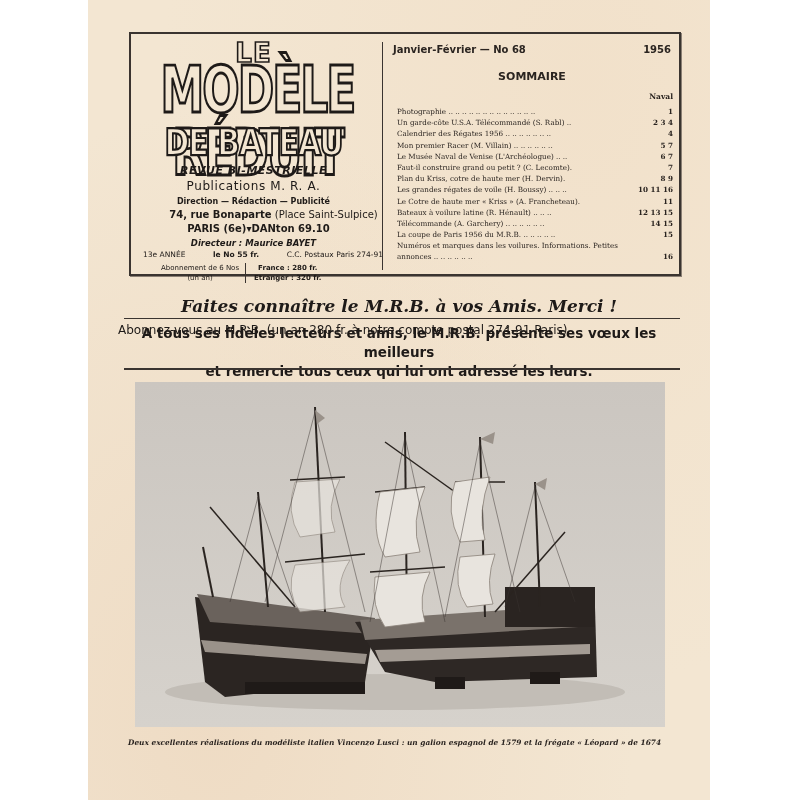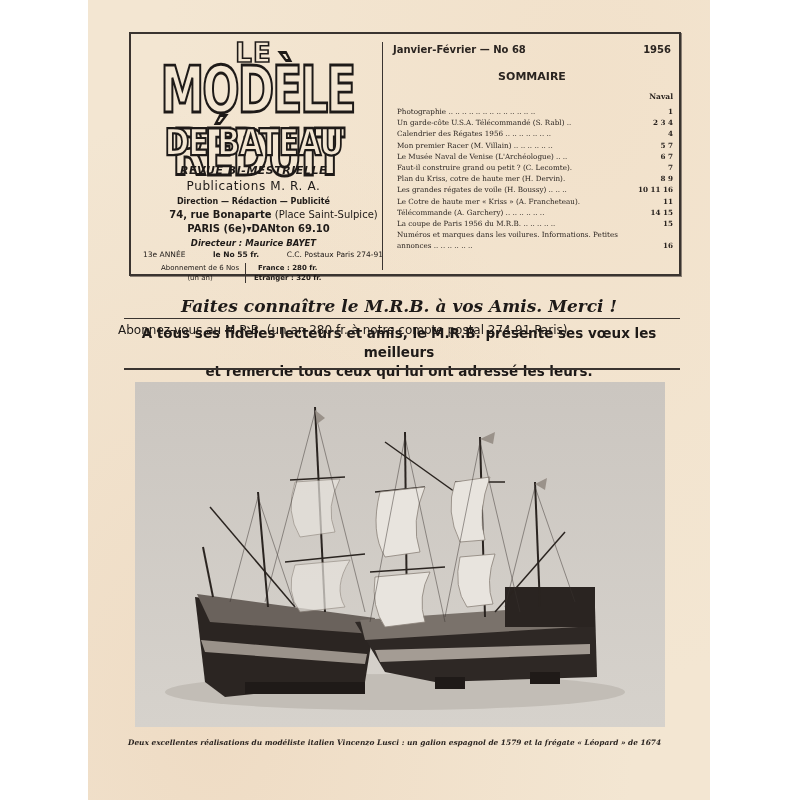--- a/index.html
+++ b/index.html
@@ -128,20 +128,24 @@
           </div>
         <div class="toc-row">
             <span class="toc-title">Les grandes régates de voile (H. Boussy) .. .. ..</span>
             <span class="toc-pages">10 11 16</span>
           </div>
         <div class="toc-row">
             <span class="toc-title">Le Cotre de haute mer « Kriss » (A. Francheteau).</span>
             <span class="toc-pages">11</span>
           </div>
         <div class="toc-row">
+            <span class="toc-title">Bateaux à voilure latine (R. Hénault) .. .. ..</span>
+            <span class="toc-pages">12 13 15</span>
+          </div>
+        <div class="toc-row">
             <span class="toc-title">Télécommande (A. Garchery) .. .. .. .. .. ..</span>
             <span class="toc-pages">14 15</span>
           </div>
         <div class="toc-row">
             <span class="toc-title">La coupe de Paris 1956 du M.R.B. .. .. .. .. ..</span>
             <span class="toc-pages">15</span>
           </div>
         <div class="toc-row multi">
             <span class="toc-title">Numéros et marques dans les voilures. Informations. Petites annonces .. .. .. .. .. ..</span>
             <span class="toc-pages">16</span>

